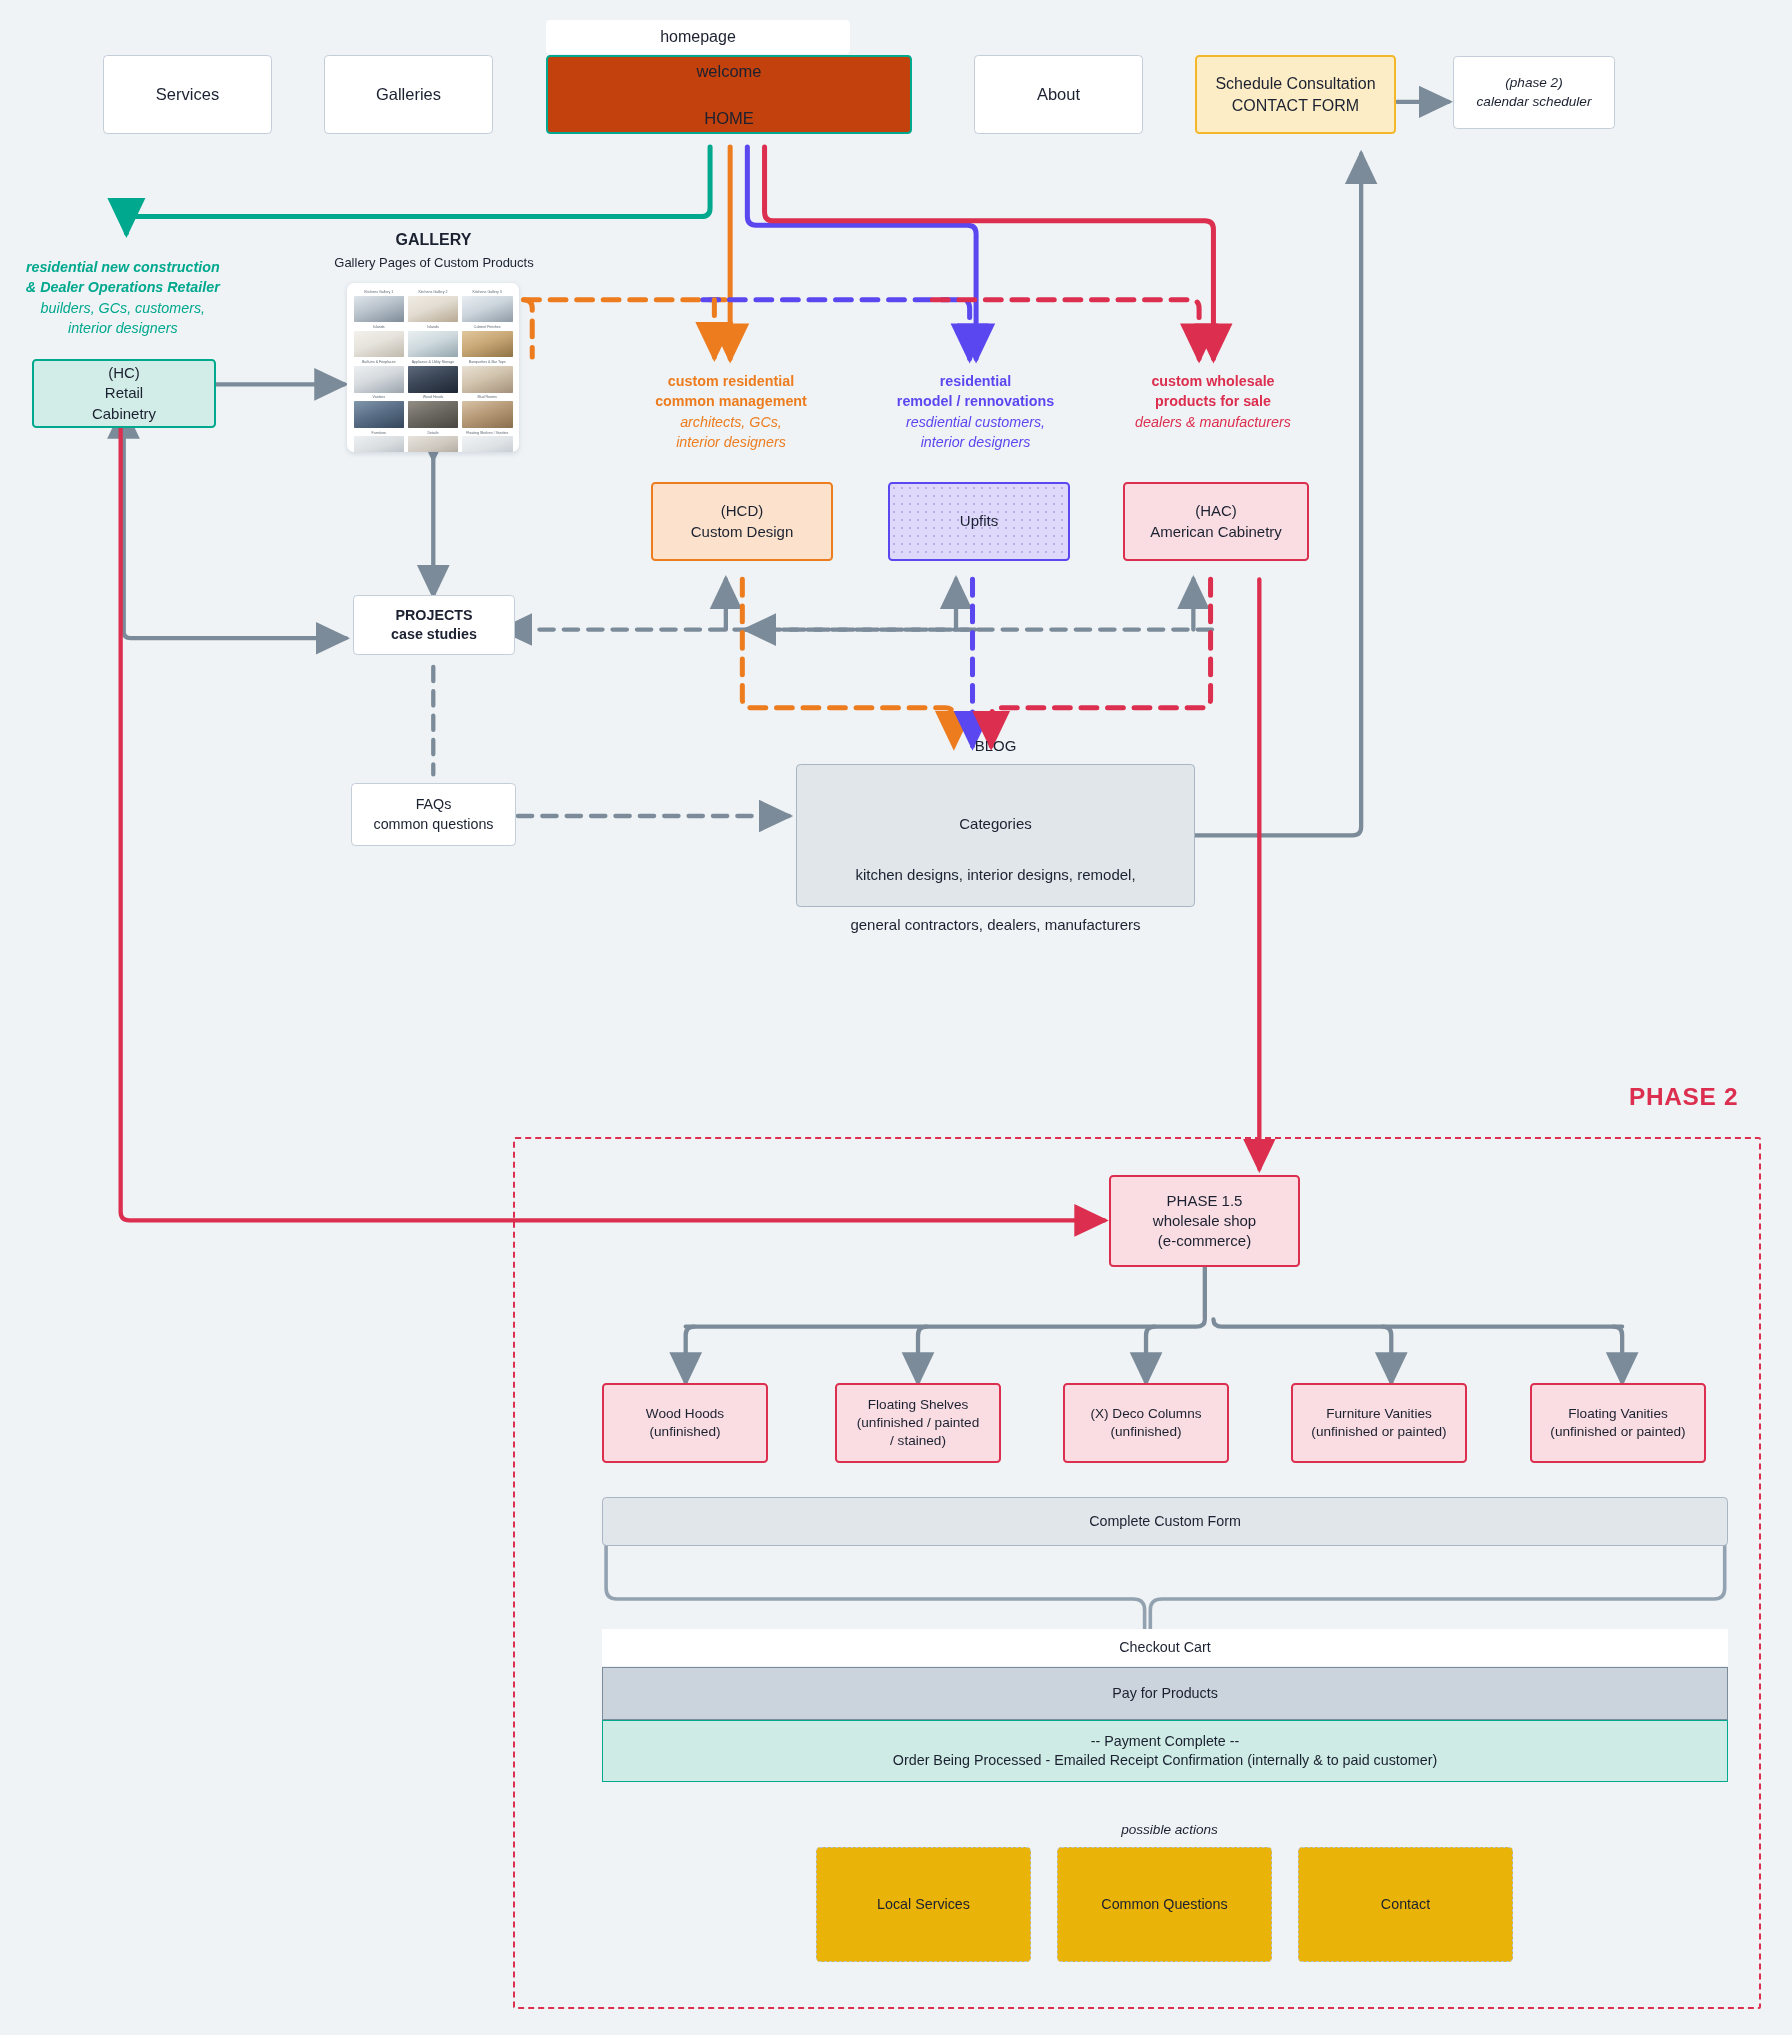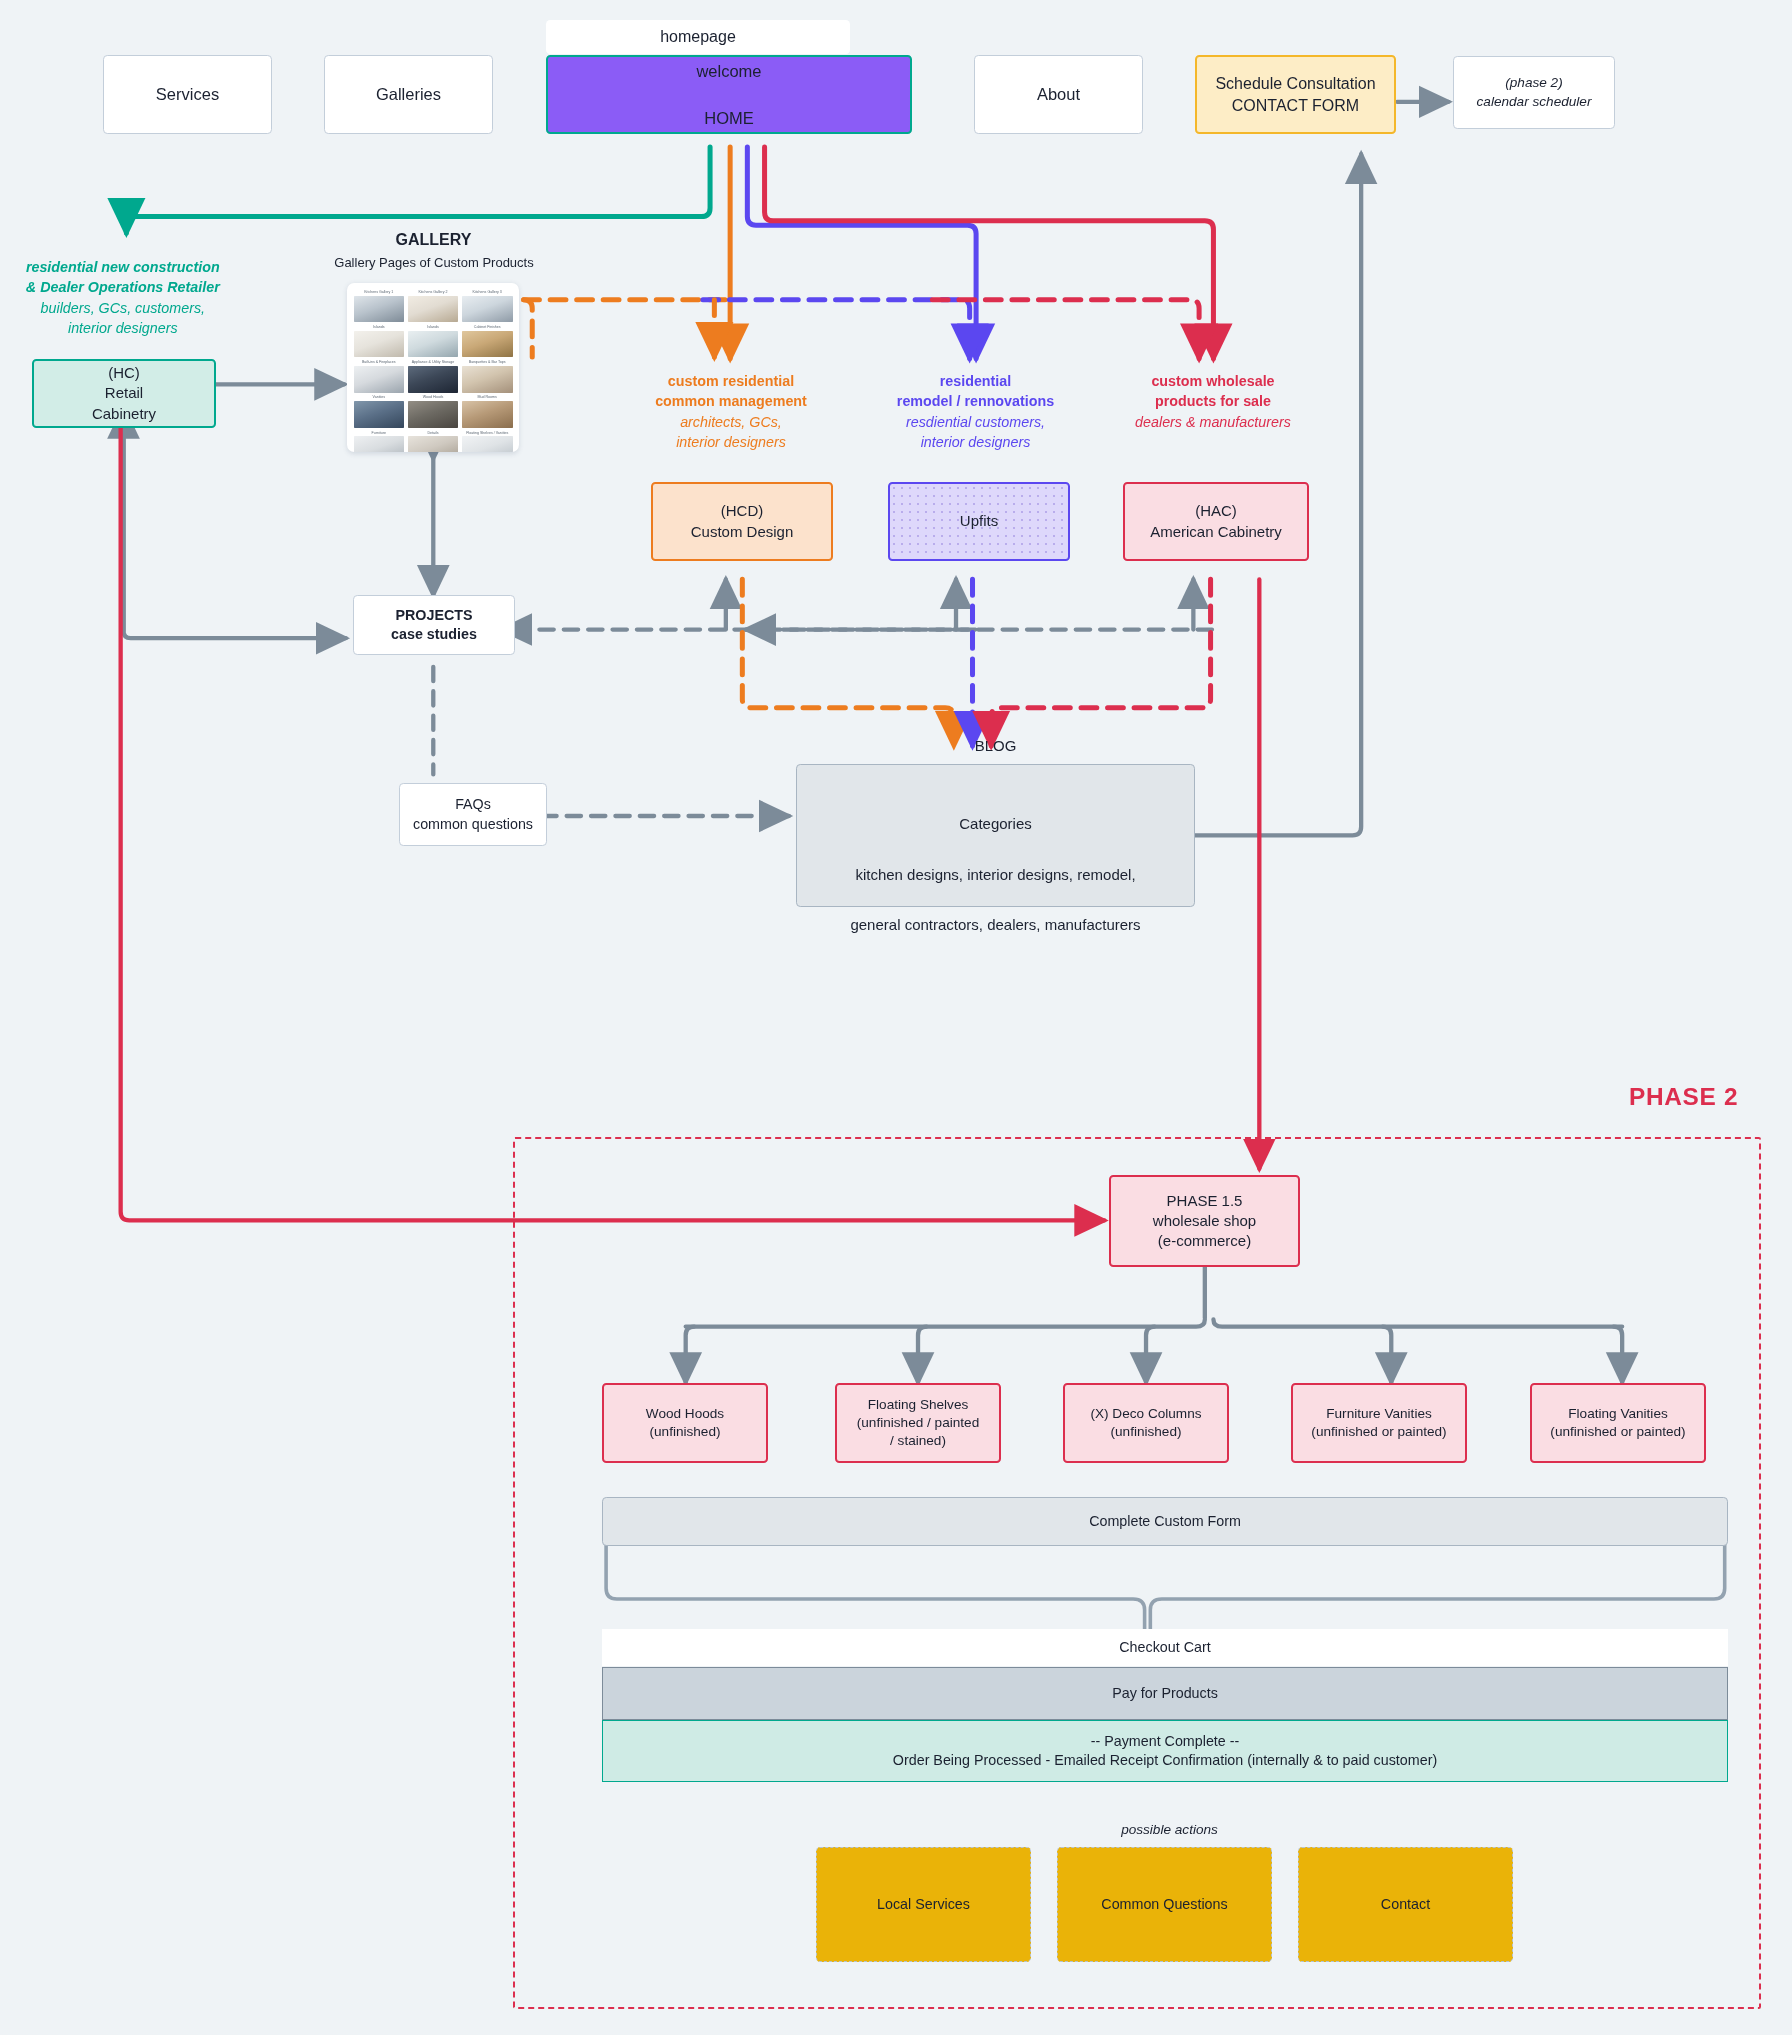--- a/index.html
+++ b/index.html
@@ -11,21 +11,21 @@
     overflow:hidden;
   }
   #canvas { position:absolute; inset:0; }
   svg.wires { position:absolute; left:0; top:0; width:1793px; height:2035px; pointer-events:none; }
 
   .node { position:absolute; display:flex; flex-direction:column; align-items:center;
           justify-content:center; text-align:center; border-radius:4.3px; line-height:1.34; }
   .node .ln { display:block; white-space:nowrap; }
 
   .plain   { background:#FFFFFF; border:1.4px solid #C3CEDA; }
-  .teal    { background:#8b5cf6; border:2.2px solid #00A88E;gap:24px; }
+  .teal    { background:#c2410c; border:2.2px solid #00A88E;gap:24px; }
   .tealsm  { background:#D2EDE7; border:2.2px solid #00A88E; }
   .amber   { background:#FDEDC6; border:2.2px solid #F4B72A; }
   .orange  { background:#FCE2CC; border:2.2px solid #ED7C1F; }
   .purple  { background:#DED8FB; border:2.2px solid #5B47F0;
              background-image:radial-gradient(#B9ADEC 0.9px, transparent 0.9px);
              background-size:8px 8px; }
   .crimson { background:#FADDE3; border:2.2px solid #DC2E4E; }
   .greyfill{ background:#E1E6EA; border:1.4px solid #A8B5C2; }
   .greyfill2{ background:#CBD4DC; border:1.4px solid #7C8B99; }
   .whitebar{ background:#FFFFFF; border:none; }
@@ -283,21 +283,21 @@
   <div class="node crimson" style="left:1123px; top:482px; width:186px; height:79px; font-size:15px;">
     <span class="ln">(HAC)</span>
     <span class="ln">American Cabinetry</span>
   </div>
 
   <div class="node plain" style="left:353px; top:595px; width:162px; height:60px; font-size:14.3px; font-weight:bold;">
     <span class="ln">PROJECTS</span>
     <span class="ln">case studies</span>
   </div>
 
-  <div class="node plain" style="left:351px; top:783px; width:148px; height:63px; font-size:14.3px;margin-left:48px;">
+  <div class="node plain" style="left:351px; top:783px; width:165px; height:63px; font-size:14.3px;">
     <span class="ln">FAQs</span>
     <span class="ln">common questions</span>
   </div>
 
   <div class="node greyfill" style="left:796px; top:764px; width:399px; height:143px; font-size:15px; line-height:1.5;gap:28px;">
     <span class="ln">BLOG</span>
     <span class="ln" style="height:16px"></span>
     <span class="ln">Categories</span>
     <span class="ln">kitchen designs, interior designs, remodel,</span>
     <span class="ln">general contractors, dealers, manufacturers</span>

